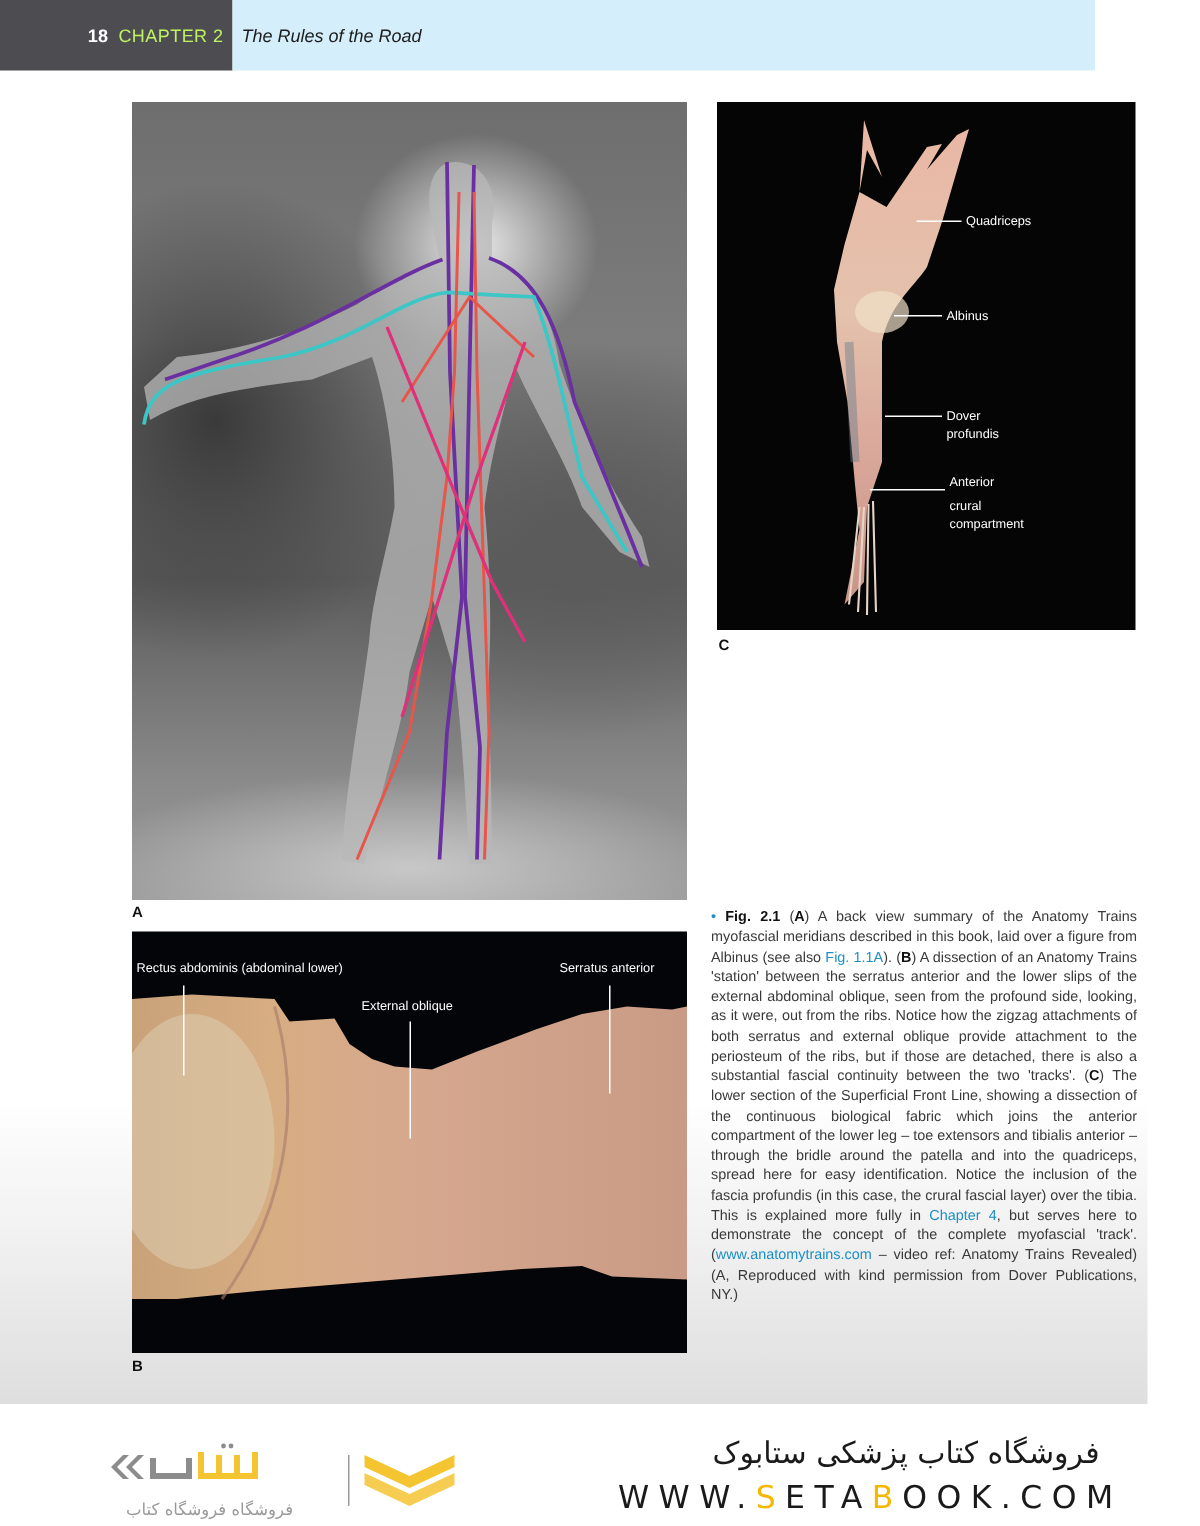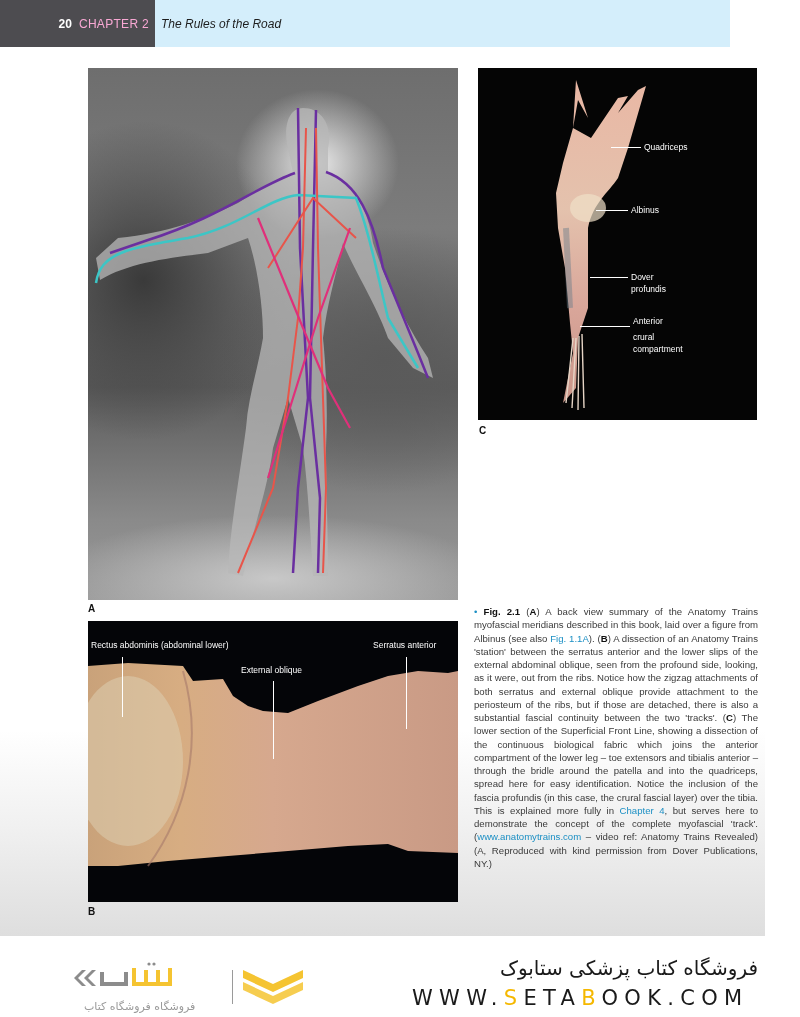--- a/index.html
+++ b/index.html
@@ -11,21 +11,21 @@
     background: linear-gradient(180deg, #ffffff 0%, #ffffff 78%, #f1f1f1 88%, #dedede 100%);
   }
 
   
   .header-dark {
     position: absolute; left: 0; top: 0; width: 155px; height: 47px;
     background: #4d4c50; display: flex; align-items: center; justify-content: flex-end;
     padding-right: 6px; gap: 7px;
   }
   .page-num { color: #ffffff; font-weight: bold; font-size: 12px; }
-  .chapter-label { color: #f9a8d4; font-size: 12px; letter-spacing: 0.3px; }
+  .chapter-label { color: #bef264; font-size: 12px; letter-spacing: 0.3px; }
   .header-light {
     position: absolute; left: 155px; top: 0; width: 575px; height: 47px;
     background: #d4eefb; display: flex; align-items: center; padding-left: 6px; font-style: italic;
   }
   .running-title { color: #1d1d1d; font-size: 12px; }
 
   
   .panel { position: absolute; overflow: hidden; }
   .panel-letter { position: absolute; font-weight: bold; font-size: 10px; color: #111; }
 
@@ -53,37 +53,37 @@
     position: absolute; left: 474px; top: 605px; width: 284px;
     font-size: 9.6px; line-height: 13.25px; color: #3a3a3a; text-align: justify;
   }
   .caption b { color: #111; }
   .caption .bullet { color: #1b8fc4; }
   .caption .xref { color: #1b8fc4; }
 
   
   .footer-logo { position: absolute; left: 70px; top: 958px; width: 250px; height: 56px; }
   .footer-persian {
-    position: absolute; right: 42px; top: 956px; font-size: 20px; color: #1a1a1a;
+    position: absolute; right: 67px; top: 956px; font-size: 20px; color: #1a1a1a;
     font-family: "DejaVu Sans", sans-serif; direction: rtl; text-align: right;
   }
   .footer-url {
     position: absolute; left: 412px; top: 986px; font-size: 21px; letter-spacing: 6.3px;
     color: #1a1a1a; font-family: "DejaVu Sans", sans-serif;
   }
   .footer-url .accent { color: #f5b800; }
   .persian-sub { position: absolute; left: 84px; top: 1000px; font-size: 11px; color: #9a9a9a; font-family: "DejaVu Sans", sans-serif; }
 </style>
 </head>
 <body>
 
 <div class="page"></div>
 
 <div class="header-dark">
-  <span class="page-num">20</span>
+  <span class="page-num">18</span>
   <span class="chapter-label">CHAPTER 2</span>
 </div>
 <div class="header-light">
   <span class="running-title">The Rules of the Road</span>
 </div>
 
 <div class="panel" id="panel-a">
   <svg width="370" height="532" viewBox="0 0 370 532">
 
     <path d="M215 40 C200 40 195 60 200 80 L205 105 C180 115 165 125 150 135 C120 150 80 165 30 170 L8 190 L12 212 C40 195 80 190 120 185 L160 170 C170 200 175 240 175 270 C170 300 160 330 158 360 C150 420 142 460 140 505 L155 508 C165 460 180 420 185 380 L200 330 L215 380 C220 420 222 460 225 508 L240 508 C240 460 238 420 238 380 C240 340 238 300 235 270 C240 230 250 200 255 175 C265 200 290 240 300 270 L325 300 L345 310 L340 290 C320 260 300 220 285 175 C280 140 265 115 240 105 L240 80 C245 60 235 40 215 40 Z" fill="#b8b8b8" opacity="0.75"></path>

